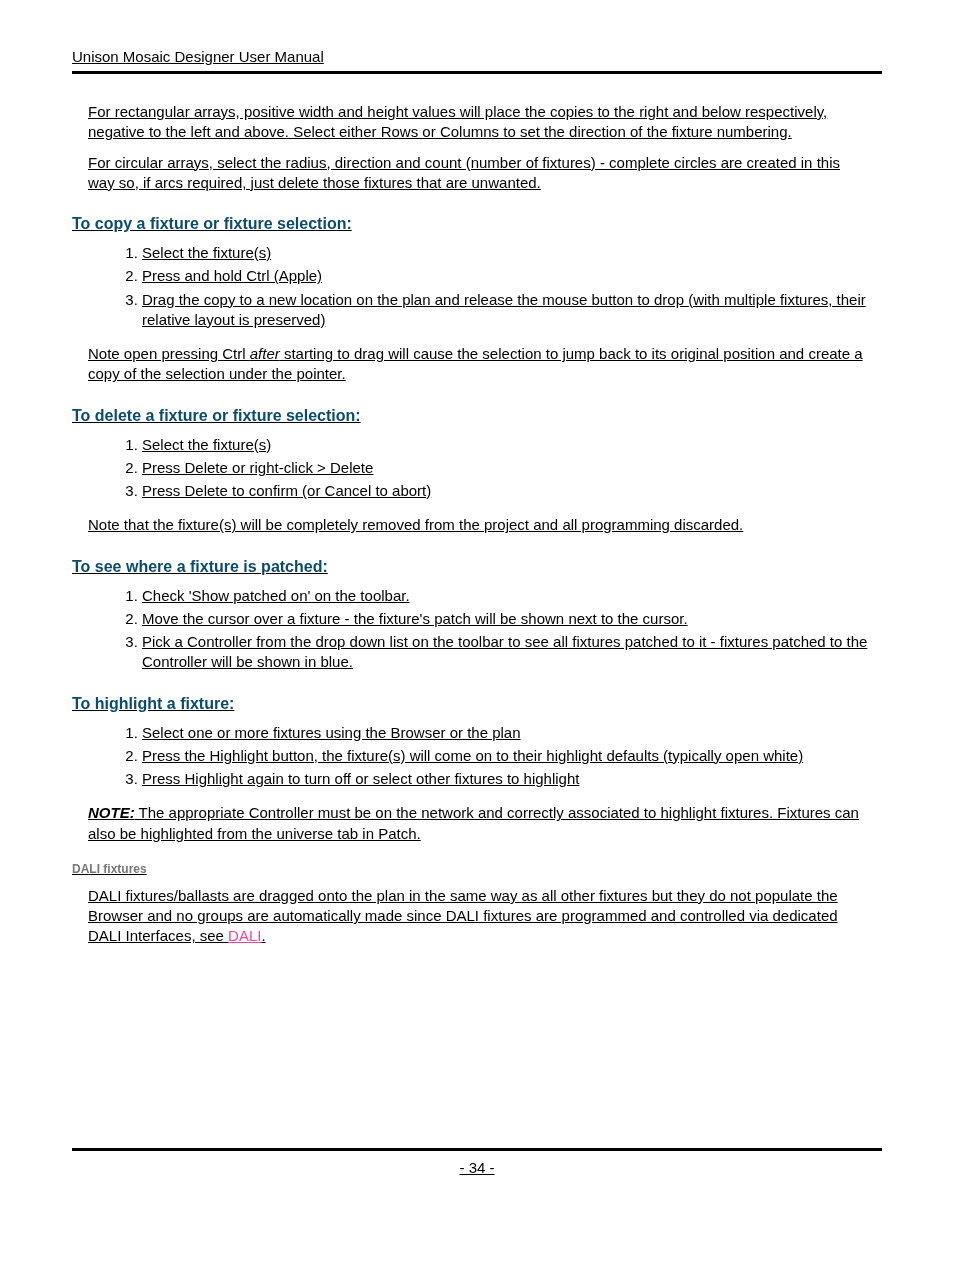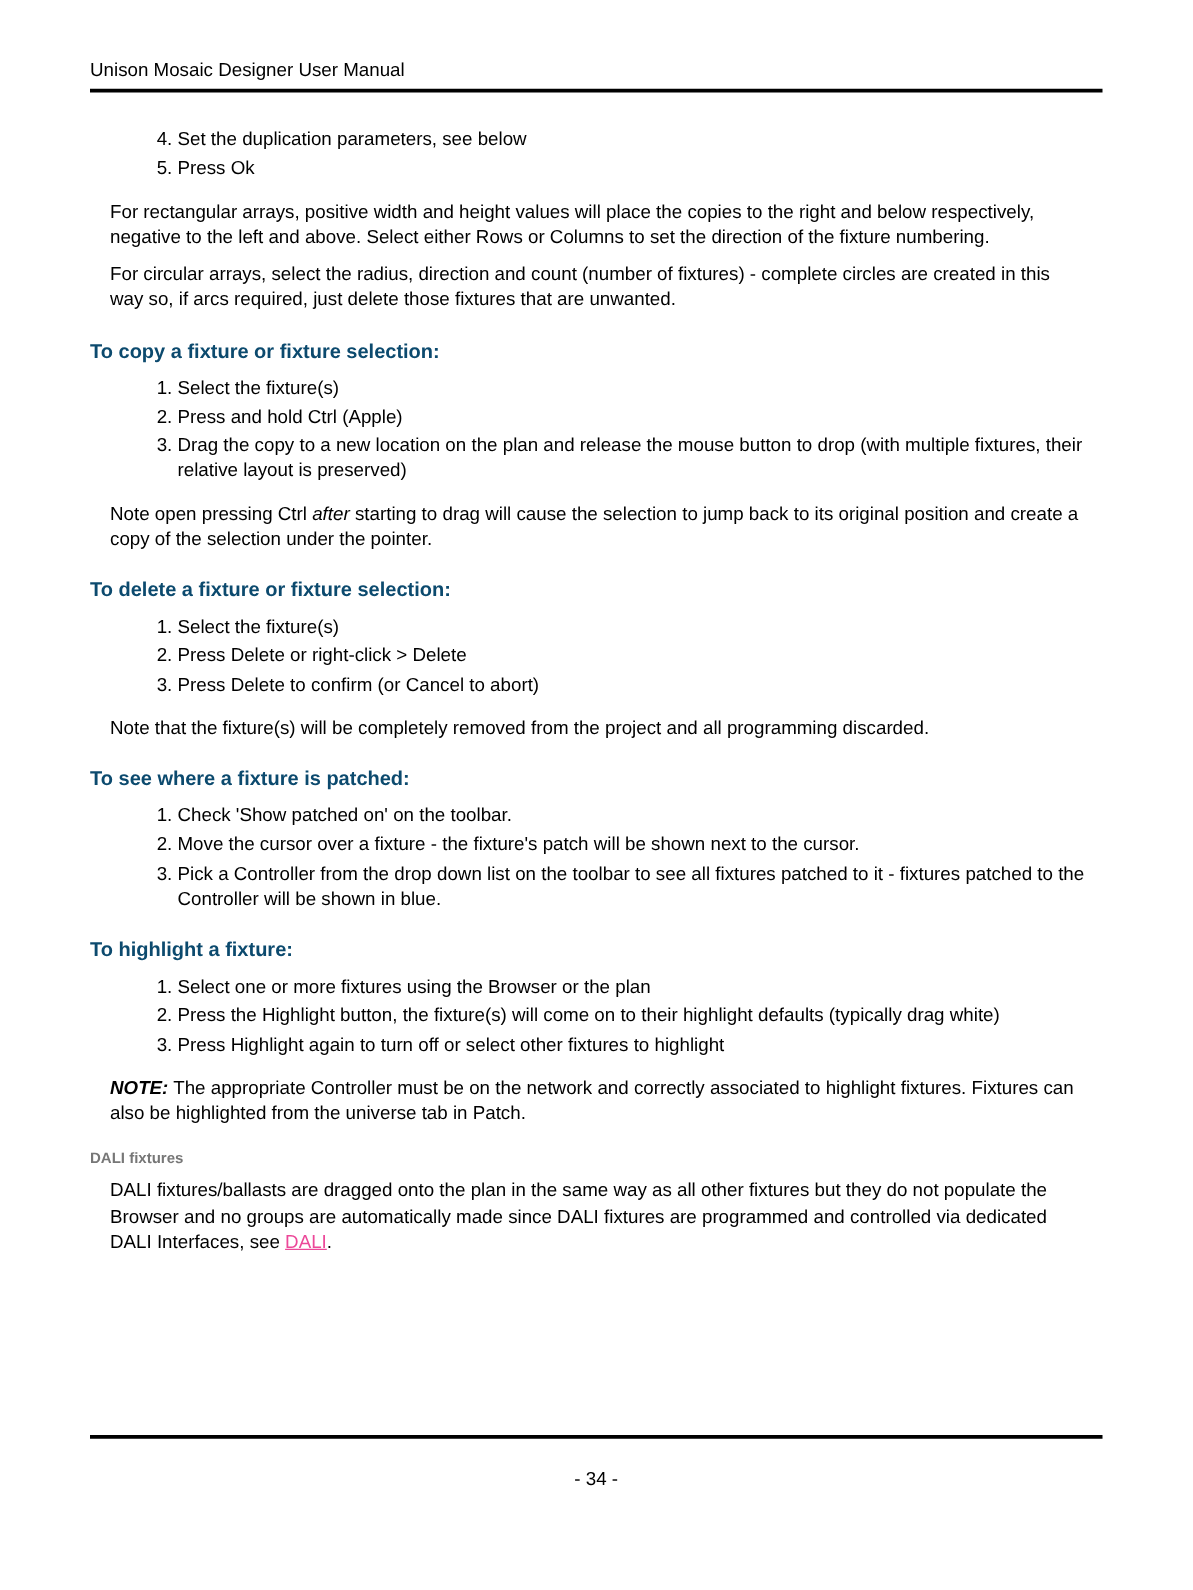--- a/index.html
+++ b/index.html
@@ -9,39 +9,40 @@
     font-family: Arial, Helvetica, sans-serif;
     font-size: 15px;
     color: #000;
   }
   .page {
     width: 954px;
     height: 1272px;
     padding: 48px 72px 32px 72px;
     box-sizing: border-box;
     position: relative;
+    text-decoration: underline;
   }
   .header-title {
     font-size: 15px;
     margin-bottom: 6px;
   }
   .header-rule {
     border: none;
     border-top: 3px solid #000;
     margin: 0 0 28px 0;
   }
   .footer-rule {
     border: none;
     border-top: 3px solid #000;
     margin: 0;
   }
   .page-number {
     text-align: center;
     font-size: 15px;
-    padding-top: 24px;
+    padding-top: 8px;
   }
   h2.section {
     color: #0c4a6e;
     font-size: 16px;
     font-weight: bold;
     margin: 22px 0 10px 0;
   }
   h3.subsection {
     color: #777;
     font-size: 12px;
@@ -78,24 +79,20 @@
 </style>
 </head>
 <body>
 
 <div class="page">
   <div class="content">
 
     <div class="header-title">Unison Mosaic Designer User Manual</div>
     <hr class="header-rule">
 
-    <ol start="4">
-      <li>Set the duplication parameters, see below</li>
-      <li>Press Ok</li>
-    </ol>
 
     <p>For rectangular arrays, positive width and height values will place the copies to the right and below respectively, negative to the left and above. Select either Rows or Columns to set the direction of the fixture numbering.</p>
     <p>For circular arrays, select the radius, direction and count (number of fixtures) - complete circles are created in this way so, if arcs required, just delete those fixtures that are unwanted.</p>
 
     <h2 class="section">To copy a fixture or fixture selection:</h2>
     <ol>
       <li>Select the fixture(s)</li>
       <li>Press and hold Ctrl (Apple)</li>
       <li>Drag the copy to a new location on the plan and release the mouse button to drop (with multiple fixtures, their relative layout is preserved)</li>
     </ol>
@@ -114,21 +111,21 @@
     <h2 class="section">To see where a fixture is patched:</h2>
     <ol>
       <li>Check 'Show patched on' on the toolbar.</li>
       <li>Move the cursor over a fixture - the fixture's patch will be shown next to the cursor.</li>
       <li>Pick a Controller from the drop down list on the toolbar to see all fixtures patched to it - fixtures patched to the Controller will be shown in blue.</li>
     </ol>
 
     <h2 class="section">To highlight a fixture:</h2>
     <ol>
       <li>Select one or more fixtures using the Browser or the plan</li>
-      <li>Press the Highlight button, the fixture(s) will come on to their highlight defaults (typically drag white)</li>
+      <li>Press the Highlight button, the fixture(s) will come on to their highlight defaults (typically open white)</li>
       <li>Press Highlight again to turn off or select other fixtures to highlight</li>
     </ol>
     <p>
       <span class="note-label">NOTE:</span><span> The appropriate Controller must be on the network and correctly associated to highlight fixtures. Fixtures can also be highlighted from the universe tab in Patch.</span>
     </p>
 
     <h3 class="subsection">DALI fixtures</h3>
     <p>
       <span>DALI fixtures/ballasts are dragged onto the plan in the same way as all other fixtures but they do not populate the Browser and no groups are automatically made since DALI fixtures are programmed and controlled via dedicated DALI Interfaces, see </span><a href="#" class="link">DALI</a><span>.</span>
     </p>

